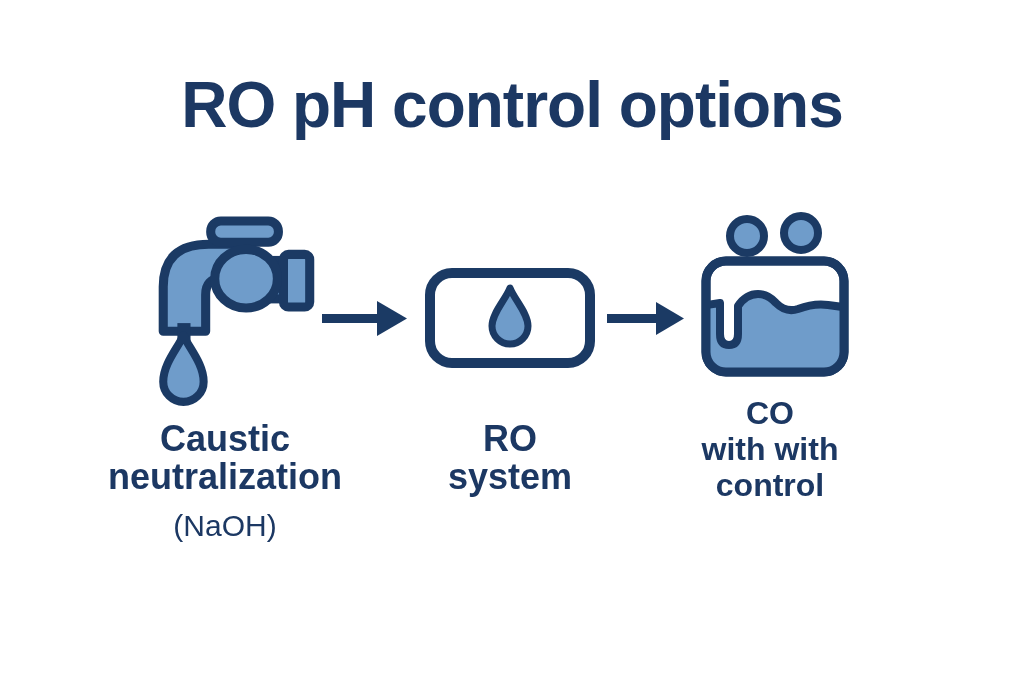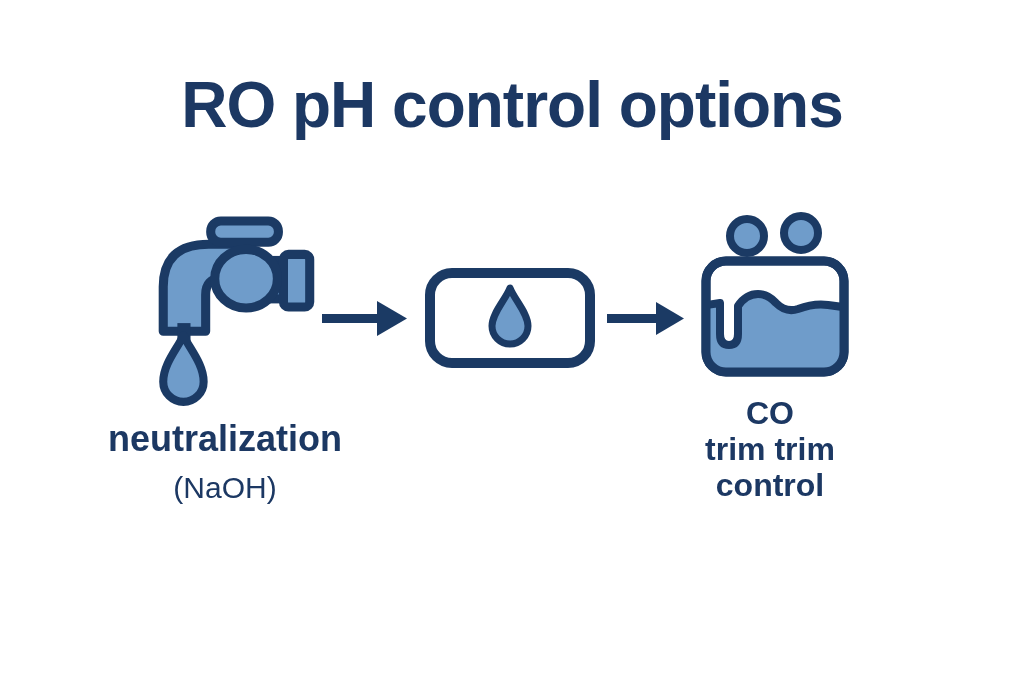--- a/index.html
+++ b/index.html
@@ -90,24 +90,29 @@
 
     <g clip-path="url(#tankclip)">
       <path fill="var(--blue)" stroke="none" d="M 0,96 L 20,93 L 20,124 Q 20,135 29,135 Q 38,135 38,124 L 38,96 Q 46,84 58,84 Q 68,84 76,93 Q 86,103 98,99 Q 114,93 128,95 L 150,98 L 150,168 L 0,168 Z"></path>
       <path class="no-fill" stroke-width="8" stroke-linecap="round" stroke-linejoin="round" d="M 0,96 L 20,93 L 20,124 Q 20,135 29,135 Q 38,135 38,124 L 38,96 Q 46,84 58,84 Q 68,84 76,93 Q 86,103 98,99 Q 114,93 128,95 L 150,98"></path>
     </g>
 
     <rect class="no-fill" stroke-width="9" x="6" y="51" width="138" height="111" rx="20"></rect>
   </svg>
 
   <div class="label" style="left:65px;top:420px;width:320px;">
+    <div class="bold-line">Caustic</div>
     <div class="bold-line">neutralization</div>
     <div class="subtext">(NaOH)</div>
   </div>
 
+  <div class="label" style="left:410px;top:420px;width:200px;">
+    <div class="bold-line">RO</div>
+    <div class="bold-line">system</div>
+  </div>
 
   <div class="label label-3" style="left:650px;top:395px;width:240px;text-align:center;">
     <div class="bold-line">CO</div>
-    <div class="bold-line">trim trim</div>
+    <div class="bold-line">with with</div>
     <div class="bold-line">control</div>
   </div>
 
 </div>
 
 </body></html>

